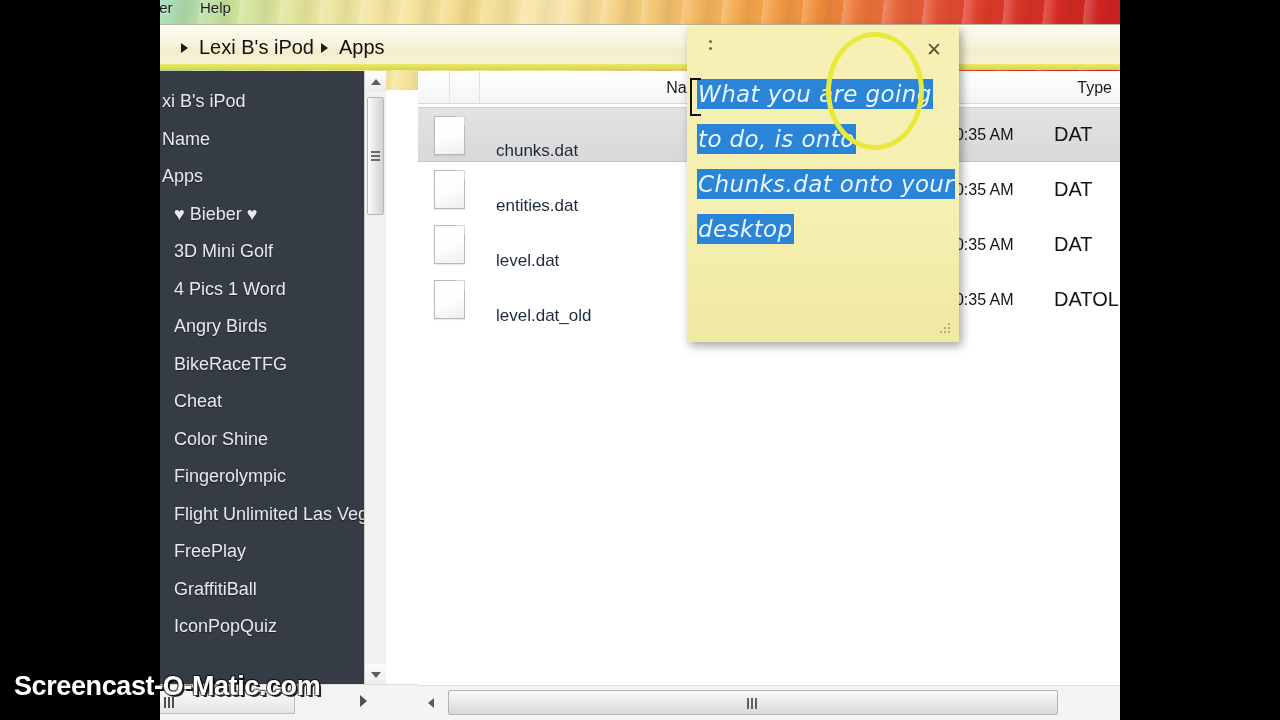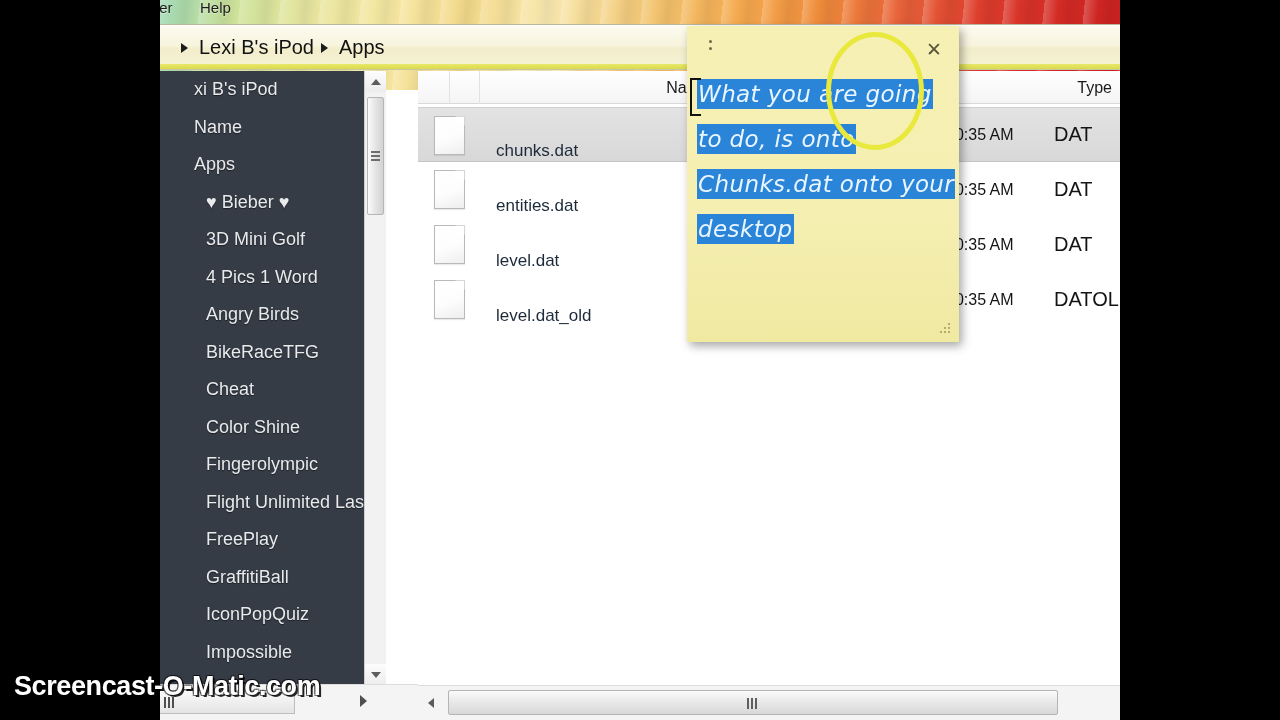--- a/index.html
+++ b/index.html
@@ -136,23 +136,22 @@
     left: 0px;
     top: 71px;
     width: 226px;
     height: 614px;
     background: #363c46;
     z-index: 6;
     overflow: hidden;
   }
   #navpane .nav-list {
     position: absolute;
-    left: 0; top: 0;
+    left: 0; top: 12px;
     width: 204px;
-    padding-left: 32px;
   }
   .nav-item {
     height: 37.5px;
     line-height: 37.5px;
     color: #e8eaec;
     font-size: 18px;
     white-space: nowrap;
     padding-left: 4px;
     box-sizing: border-box;
     cursor: default;
@@ -562,21 +561,20 @@
           <div class="nav-item lvl1"><span>4 Pics 1 Word</span></div>
           <div class="nav-item lvl1"><span>Angry Birds</span></div>
           <div class="nav-item lvl1"><span>BikeRaceTFG</span></div>
           <div class="nav-item lvl1"><span>Cheat</span></div>
           <div class="nav-item lvl1"><span>Color Shine</span></div>
           <div class="nav-item lvl1"><span>Fingerolympic</span></div>
           <div class="nav-item lvl1"><span>Flight Unlimited Las Vega</span></div>
           <div class="nav-item lvl1"><span>FreePlay</span></div>
           <div class="nav-item lvl1"><span>GraffitiBall</span></div>
           <div class="nav-item lvl1"><span>IconPopQuiz</span></div>
-          <div class="nav-item lvl1"><span>Impossible</span></div>
         </div>
 
       <div id="nav-scroll">
         <div class="sb-arrow up"></div>
         <div class="sb-thumb">
           <div class="grip"></div>
         </div>
         <div class="sb-arrow down"></div>
       </div>
     </div>

